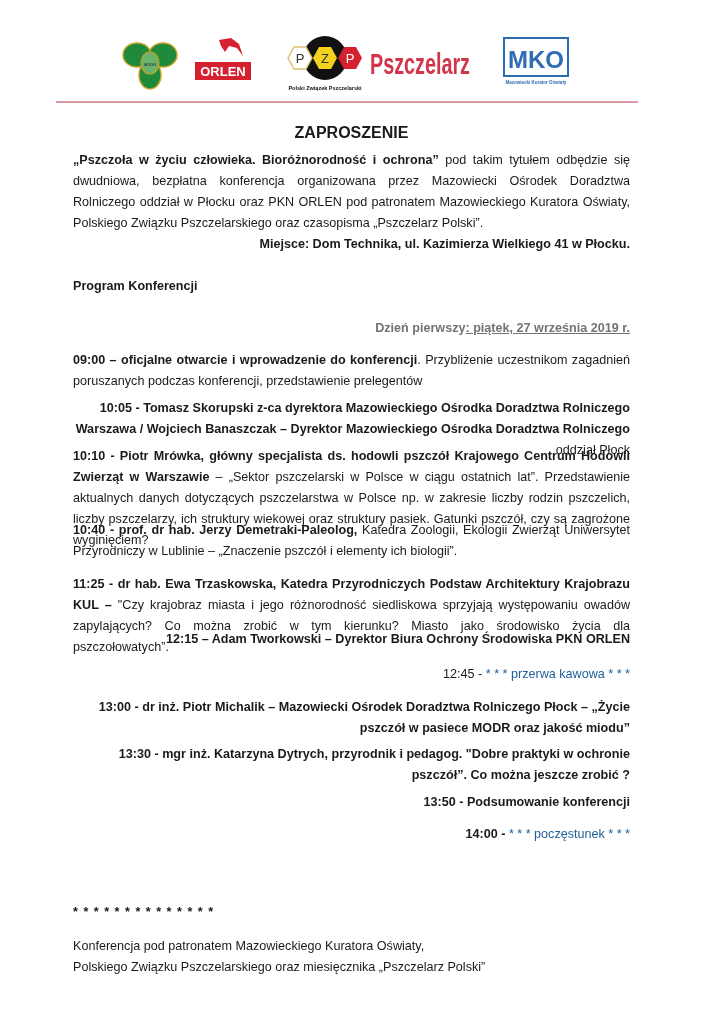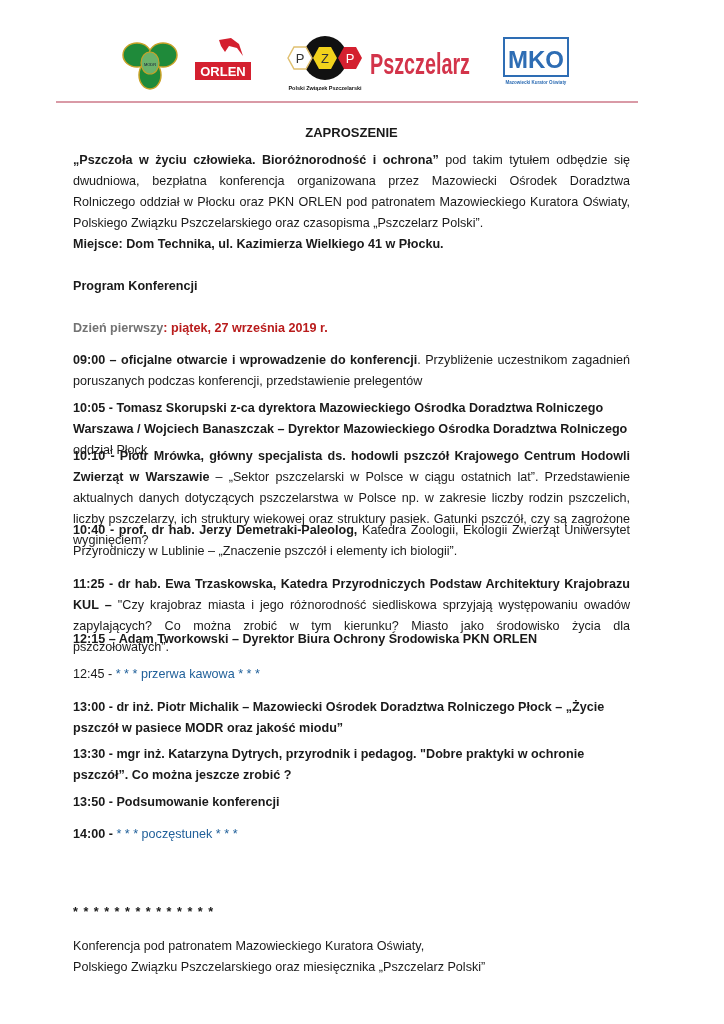--- a/index.html
+++ b/index.html
@@ -4,27 +4,27 @@
 <style>
   html, body { margin: 0; padding: 0; background: #ffffff; }
   body { width: 724px; height: 1024px; position: relative; overflow: hidden;
          font-family: "Liberation Sans", "DejaVu Sans", sans-serif; color: #1a1a1a; }
   .logos { position: absolute; top: 30px; left: 0; width: 724px; height: 70px; }
   .logo { position: absolute; }
   .rule { position: absolute; left: 56px; top: 101px; width: 582px; height: 2px; background: #d99aa6; }
 
   .page { position: absolute; left: 73px; top: 112px; width: 557px; font-size: 12.6px; line-height: 21px; }
   .center { text-align: center; }
-  .title { position: absolute; top: 10px; left: 0; width: 557px; text-align: center; font-weight: bold; font-size: 13px; }
+  .title { position: absolute; top: 10px; left: 0; width: 557px; text-align: center; font-weight: bold; font-size: 16px; }
   .block { position: absolute; left: 0; width: 557px; text-align: justify; }
   .b { font-weight: bold; }
-  .blue { color: #b91c1c; }
+  .blue { color: #737373; text-decoration: underline; }
   .link { color: #1f5f99; }
   .star { color: #1f5f99; }
-  .tl { text-align: left; }
+  .tl { text-align: right; }
 </style>
 </head>
 <body>
 
 <div class="logos">
 
   <svg class="logo" style="left:122px;top:8px" width="56" height="52" viewBox="0 0 56 52">
     <ellipse cx="15" cy="17" rx="14" ry="12" fill="#1f8a3a" stroke="#c9a227" stroke-width="1.5"></ellipse>
     <ellipse cx="41" cy="17" rx="14" ry="12" fill="#1f8a3a" stroke="#c9a227" stroke-width="1.5"></ellipse>
     <ellipse cx="28" cy="37" rx="11" ry="14" fill="#1f8a3a" stroke="#c9a227" stroke-width="1.5"></ellipse>

